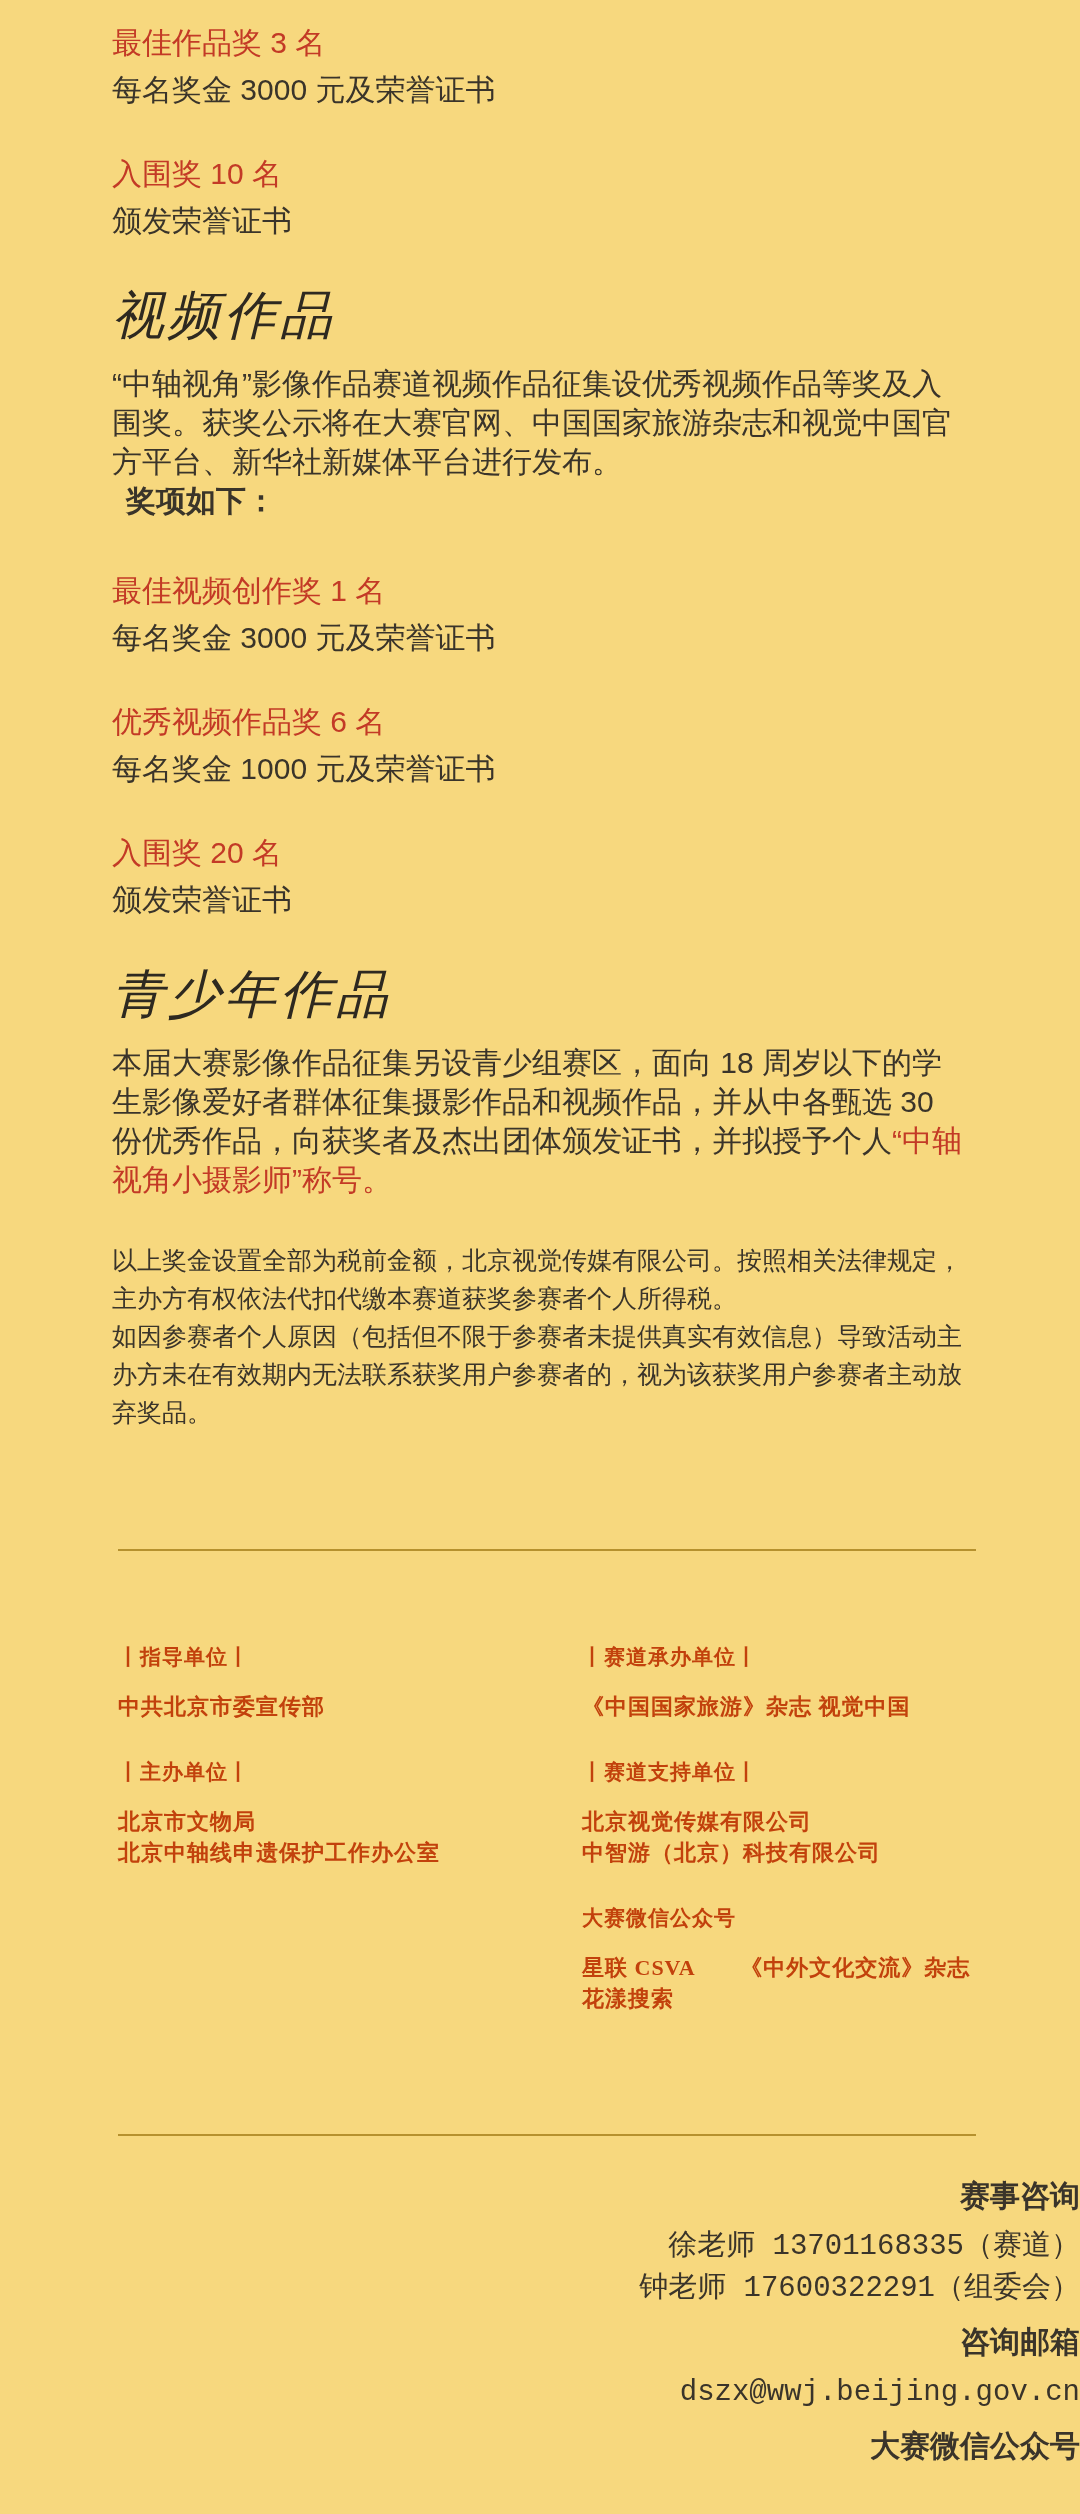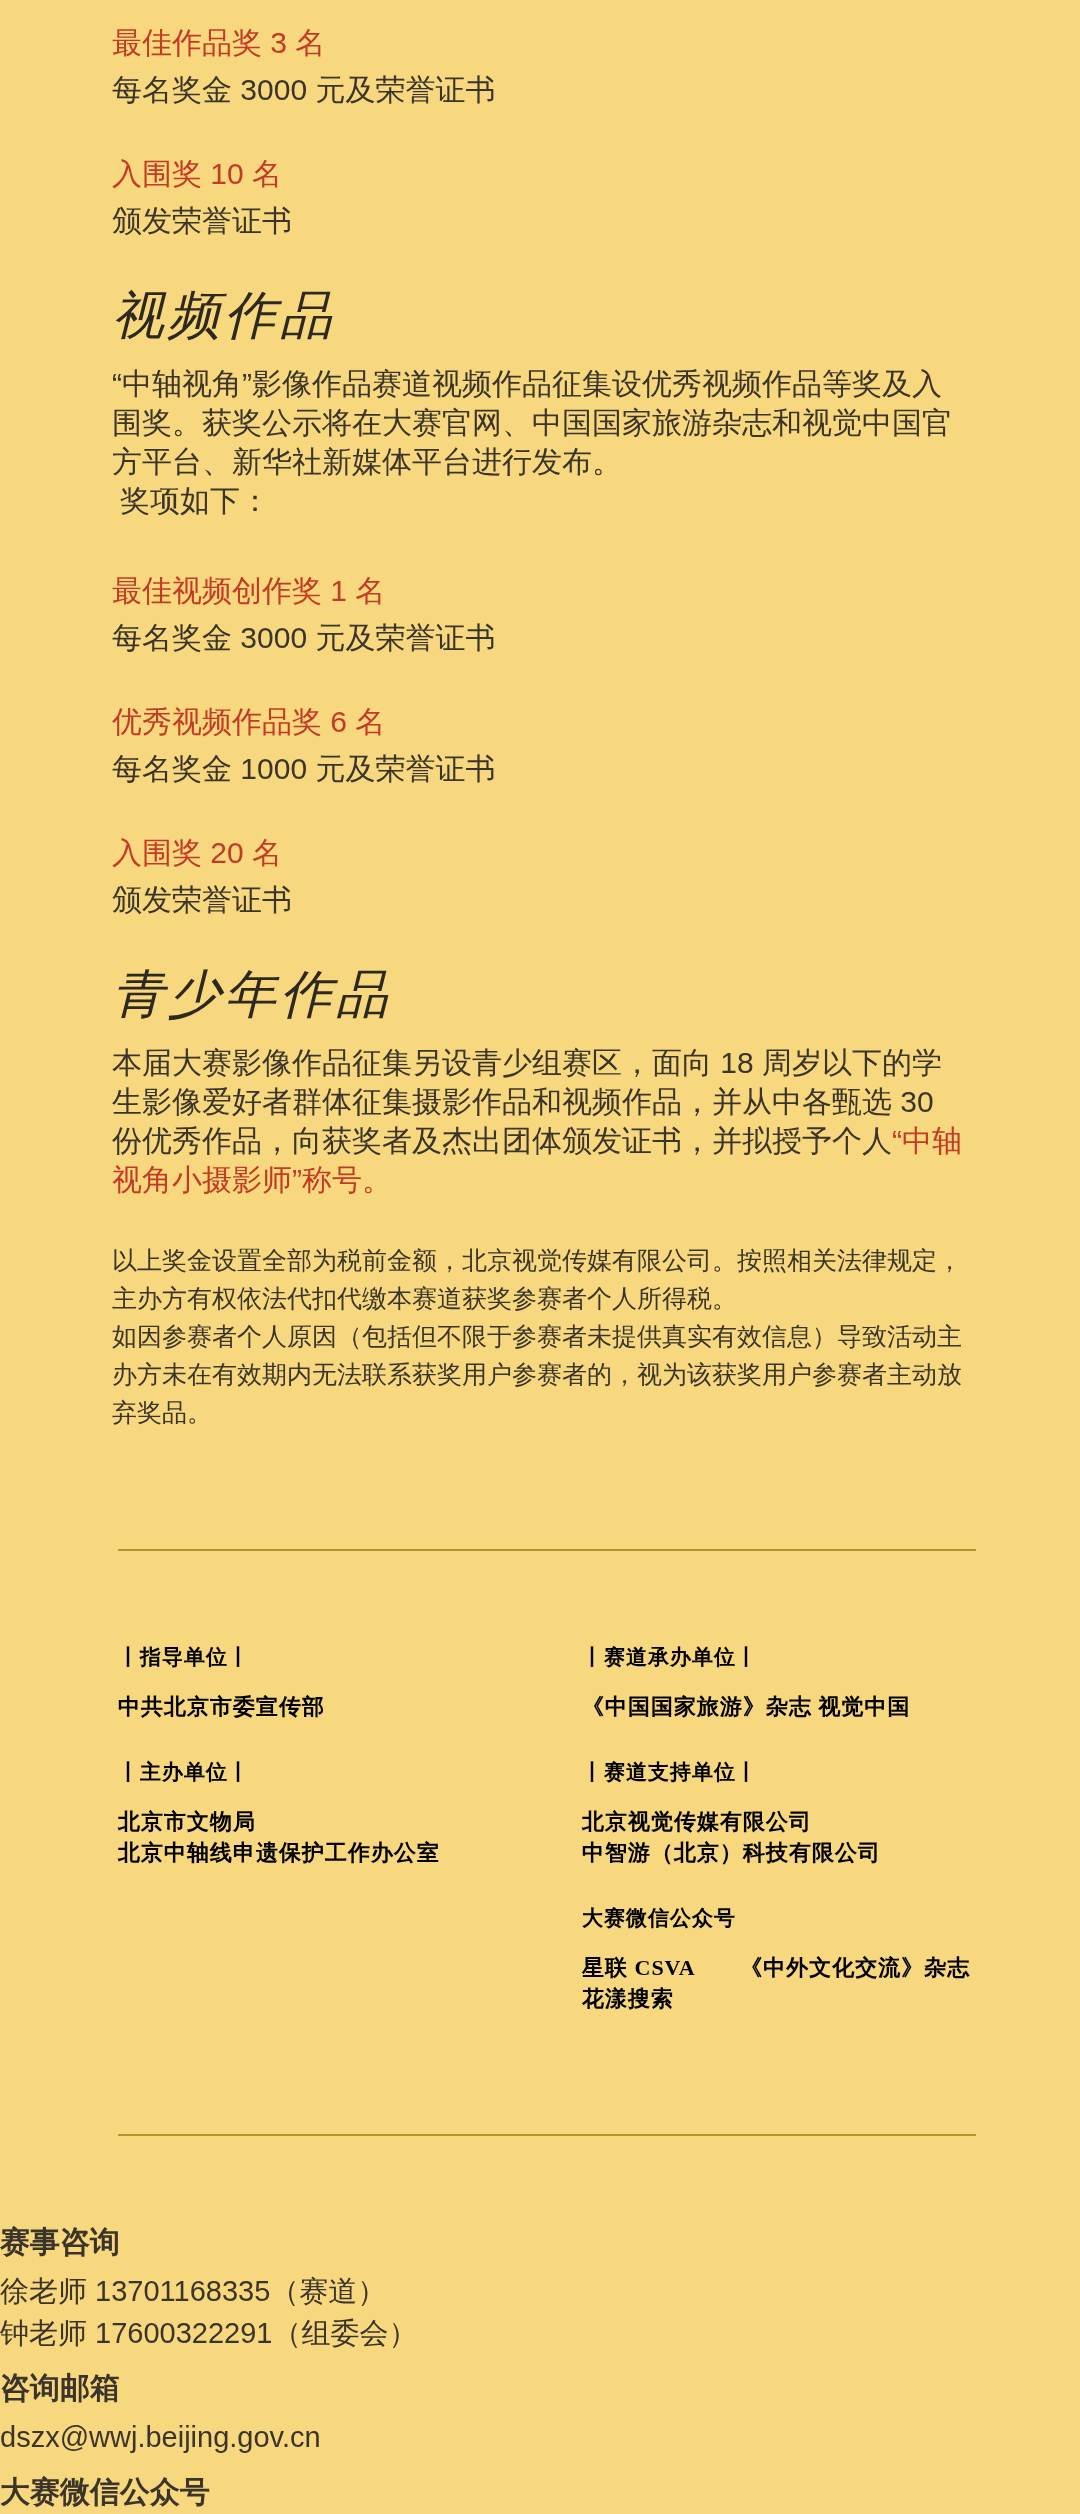--- a/index.html
+++ b/index.html
@@ -29,57 +29,57 @@
     font-style: italic;
     font-weight: 400;
     font-size: 52px;
     line-height: 56px;
     letter-spacing: 4px;
     color: #2e2920;
     margin: 34px 0 20px 0;
   }
 
   .para { font-size: 30px; line-height: 39px; margin: 0; }
-  .awards-intro { margin: 0 0 54px 8px; }
+  .awards-intro { margin: 0 0 54px 14px; font-weight: bold; }
   .red-highlight { color: #c33a26; }
 
   .notes { margin-top: 42px; }
   .notes p { font-size: 25px; line-height: 38px; margin: 0; }
 
   .divider {
     height: 0;
     border: 0;
     border-top: 2px solid #b6912e;
     margin: 118px 104px 0 118px;
   }
   .divider.second { margin-top: 84px; }
 
   .org {
     display: flex;
     margin: 92px 0 0 118px;
     font-family: "Liberation Serif", "DejaVu Serif", serif;
-    color: #000000;
+    color: #c2410c;
   }
   .org-col-left { width: 464px; flex: 0 0 auto; }
   .org-col-right { flex: 1; }
   .org-group { margin: 0 0 36px 0; }
   .org-label {
     font-size: 21px;
     font-weight: bold;
     letter-spacing: 1px;
     margin: 0 0 20px 0;
   }
   .org-name {
     font-size: 22px;
     font-weight: bold;
     letter-spacing: 1px;
     line-height: 31px;
   }
 
-  .contact { margin-top: 88px; text-align: left; }
+  .contact { margin-top: 44px; text-align: right; font-family: Liberation Mono, monospace; }
   .contact-heading {
     font-size: 30px;
     font-weight: bold;
     line-height: 36px;
     margin: 16px 0 10px 0;
   }
   .contact-heading:first-child { margin-top: 0; }
   .contact-line { font-size: 29px; line-height: 42px; }
 </style>
 </head>

